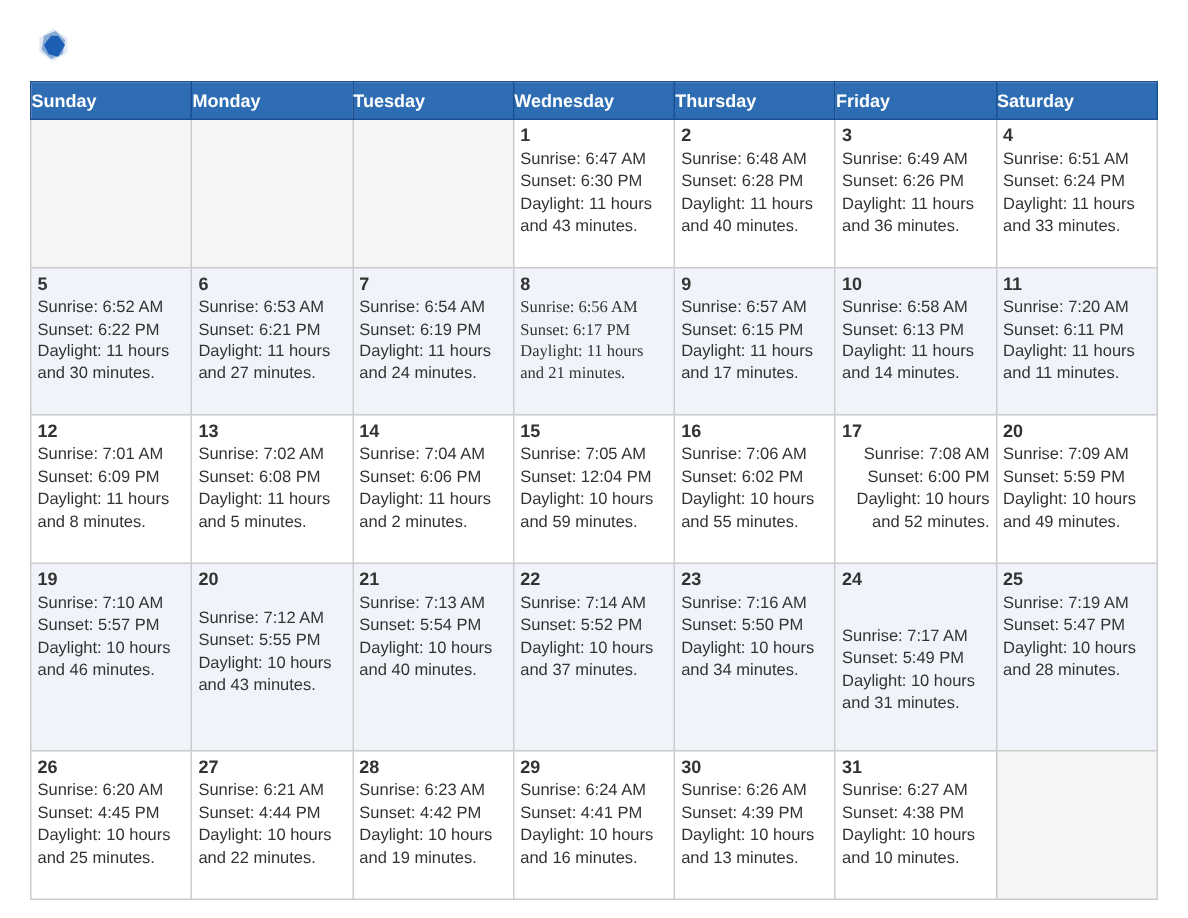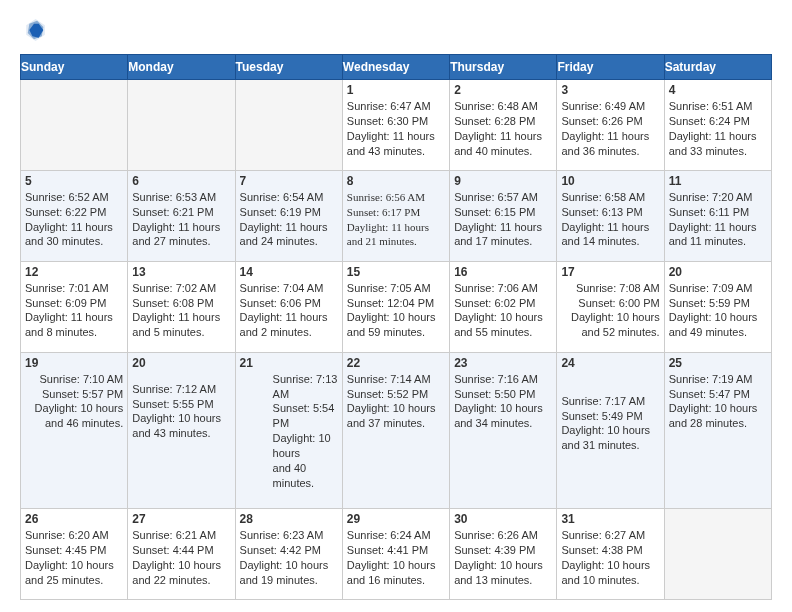--- a/index.html
+++ b/index.html
@@ -258,35 +258,35 @@
             <span class="day-number">20</span>
             <div class="day-info" style="white-space: pre-line;">Sunrise: 7:09 AM
 Sunset: 5:59 PM
 Daylight: 10 hours
 and 49 minutes.</div>
           </td>
         </tr>
         <tr class="row-alt">
           <td>
             <span class="day-number">19</span>
-            <div class="day-info" style="white-space: pre-line; text-align: right;">Sunrise: 7:10 AM
+            <div class="day-info" style="white-space: pre-line;">Sunrise: 7:10 AM
 Sunset: 5:57 PM
 Daylight: 10 hours
 and 46 minutes.</div>
           </td>
           <td>
             <span class="day-number">20</span>
             <div class="day-info" style="white-space: pre-line; margin-top: 12px;">Sunrise: 7:12 AM
 Sunset: 5:55 PM
 Daylight: 10 hours
 and 43 minutes.</div>
           </td>
           <td>
             <span class="day-number">21</span>
-            <div class="day-info" style="white-space: pre-line; margin-left: 33px;">Sunrise: 7:13 AM
+            <div class="day-info" style="white-space: pre-line;">Sunrise: 7:13 AM
 Sunset: 5:54 PM
 Daylight: 10 hours
 and 40 minutes.</div>
           </td>
           <td>
             <span class="day-number">22</span>
             <div class="day-info" style="white-space: pre-line;">Sunrise: 7:14 AM
 Sunset: 5:52 PM
 Daylight: 10 hours
 and 37 minutes.</div>

